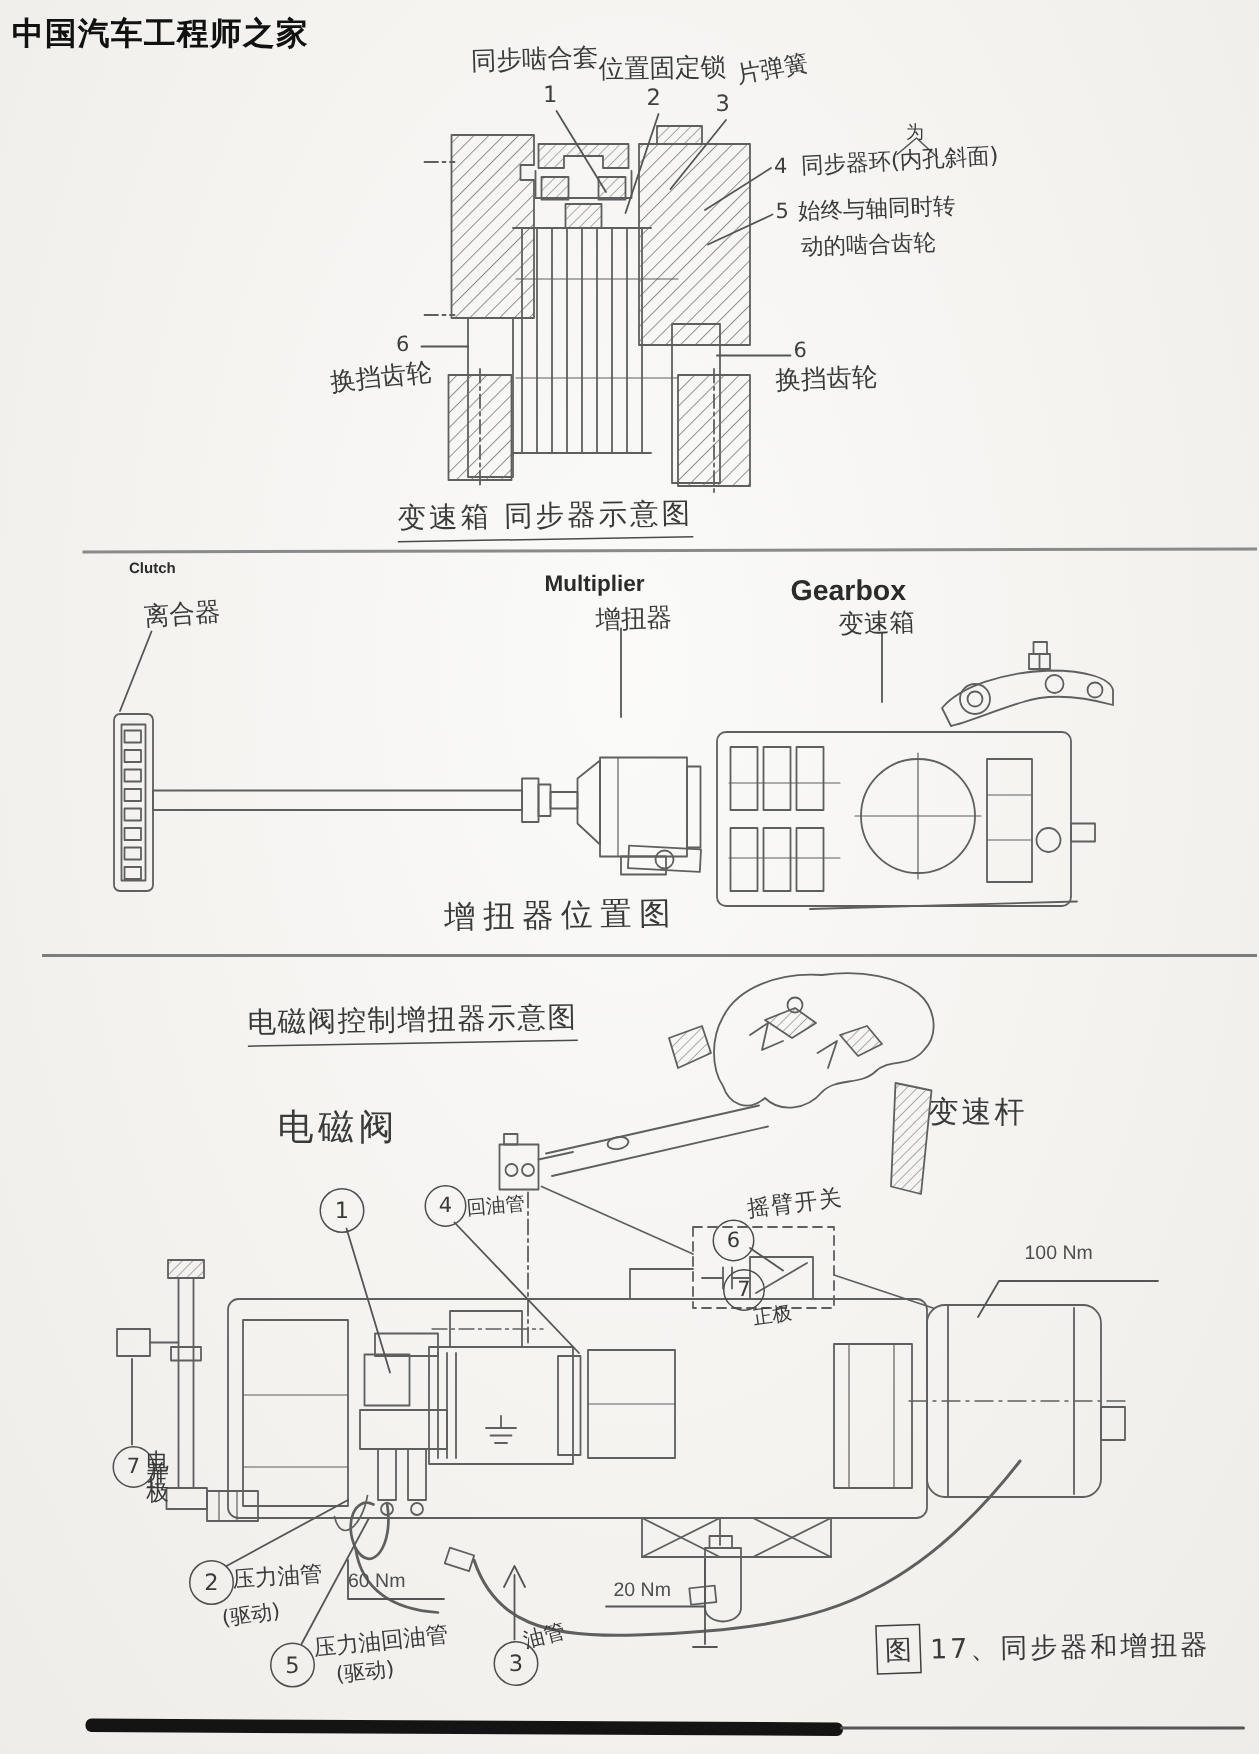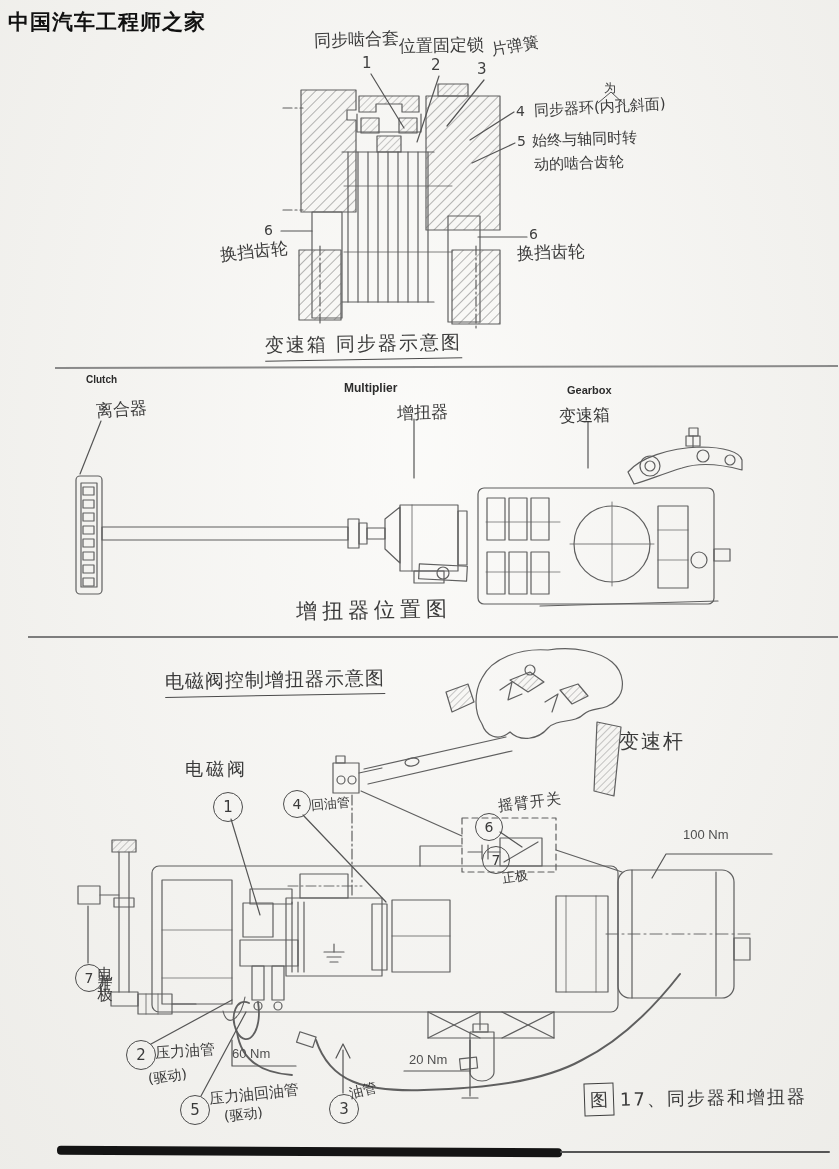--- a/index.html
+++ b/index.html
@@ -287,31 +287,31 @@
   <div class="num" style="left:264px;top:222px;font-size:14px;">6</div>
   <div class="hw" style="left:220px;top:240px;font-size:17px;transform:rotate(-6deg);">换挡齿轮</div>
   <div class="num" style="left:529px;top:226px;font-size:14px;">6</div>
   <div class="hw" style="left:517px;top:241px;font-size:17px;transform:rotate(-2deg);">换挡齿轮</div>
   <div class="hw ul" style="left:265px;top:331px;font-size:19px;letter-spacing:2px;transform:rotate(-1deg);">变速箱 同步器示意图</div>
 
   <div class="divider" style="left:55px;top:366px;width:783px;transform:rotate(-0.15deg);"></div>
 
   <div class="print" style="left:86px;top:374px;font-size:10px;">Clutch</div>
   <div class="hw" style="left:96px;top:398px;font-size:17px;transform:rotate(-4deg);">离合器</div>
-  <div class="print" style="left:344px;top:381px;font-size:12px;">Multiplier</div>
+  <div class="print" style="left:363px;top:381px;font-size:15px;">Multiplier</div>
   <div class="hw" style="left:397px;top:401px;font-size:17px;transform:rotate(-2deg);">增扭器</div>
-  <div class="print" style="left:527px;top:384px;font-size:11px;margin-left:40px;">Gearbox</div>
+  <div class="print" style="left:527px;top:384px;font-size:19px;">Gearbox</div>
   <div class="hw" style="left:559px;top:404px;font-size:17px;transform:rotate(-2deg);">变速箱</div>
   <div class="hw" style="left:296px;top:596px;font-size:21px;letter-spacing:5px;transform:rotate(-1deg);">增扭器位置图</div>
 
   <div class="divider" style="left:28px;top:636px;width:810px;background:#7d7d7d;"></div>
 
   <div class="hw ul" style="left:165px;top:667px;font-size:19px;letter-spacing:1px;transform:rotate(-1deg);">电磁阀控制增扭器示意图</div>
   <div class="hw" style="left:619px;top:728px;font-size:20px;letter-spacing:2px;">变速杆</div>
-  <div class="hw" style="left:185px;top:757px;font-size:18px;letter-spacing:3px;">电磁阀</div>
+  <div class="hw" style="left:185px;top:735px;font-size:24px;letter-spacing:3px;">电磁阀</div>
 
   <div class="circ" style="left:213px;top:792px;width:28px;height:28px;font-size:15px;">1</div>
   <div class="circ" style="left:283px;top:790px;width:26px;height:26px;font-size:14px;">4</div>
   <div class="hw" style="left:311px;top:795px;font-size:13px;transform:rotate(-5deg);">回油管</div>
 
   <div class="hw" style="left:498px;top:793px;font-size:15px;letter-spacing:1px;transform:rotate(-7deg);">摇臂开关</div>
   <div class="circ" style="left:475px;top:813px;width:26px;height:26px;font-size:14px;">6</div>
   <div class="circ" style="left:482px;top:846px;width:26px;height:26px;font-size:14px;">7</div>
   <div class="hw" style="left:502px;top:868px;font-size:13px;transform:rotate(-8deg);">正极</div>
   <div class="nm" style="left:683px;top:827px;font-size:13px;">100 Nm</div>

